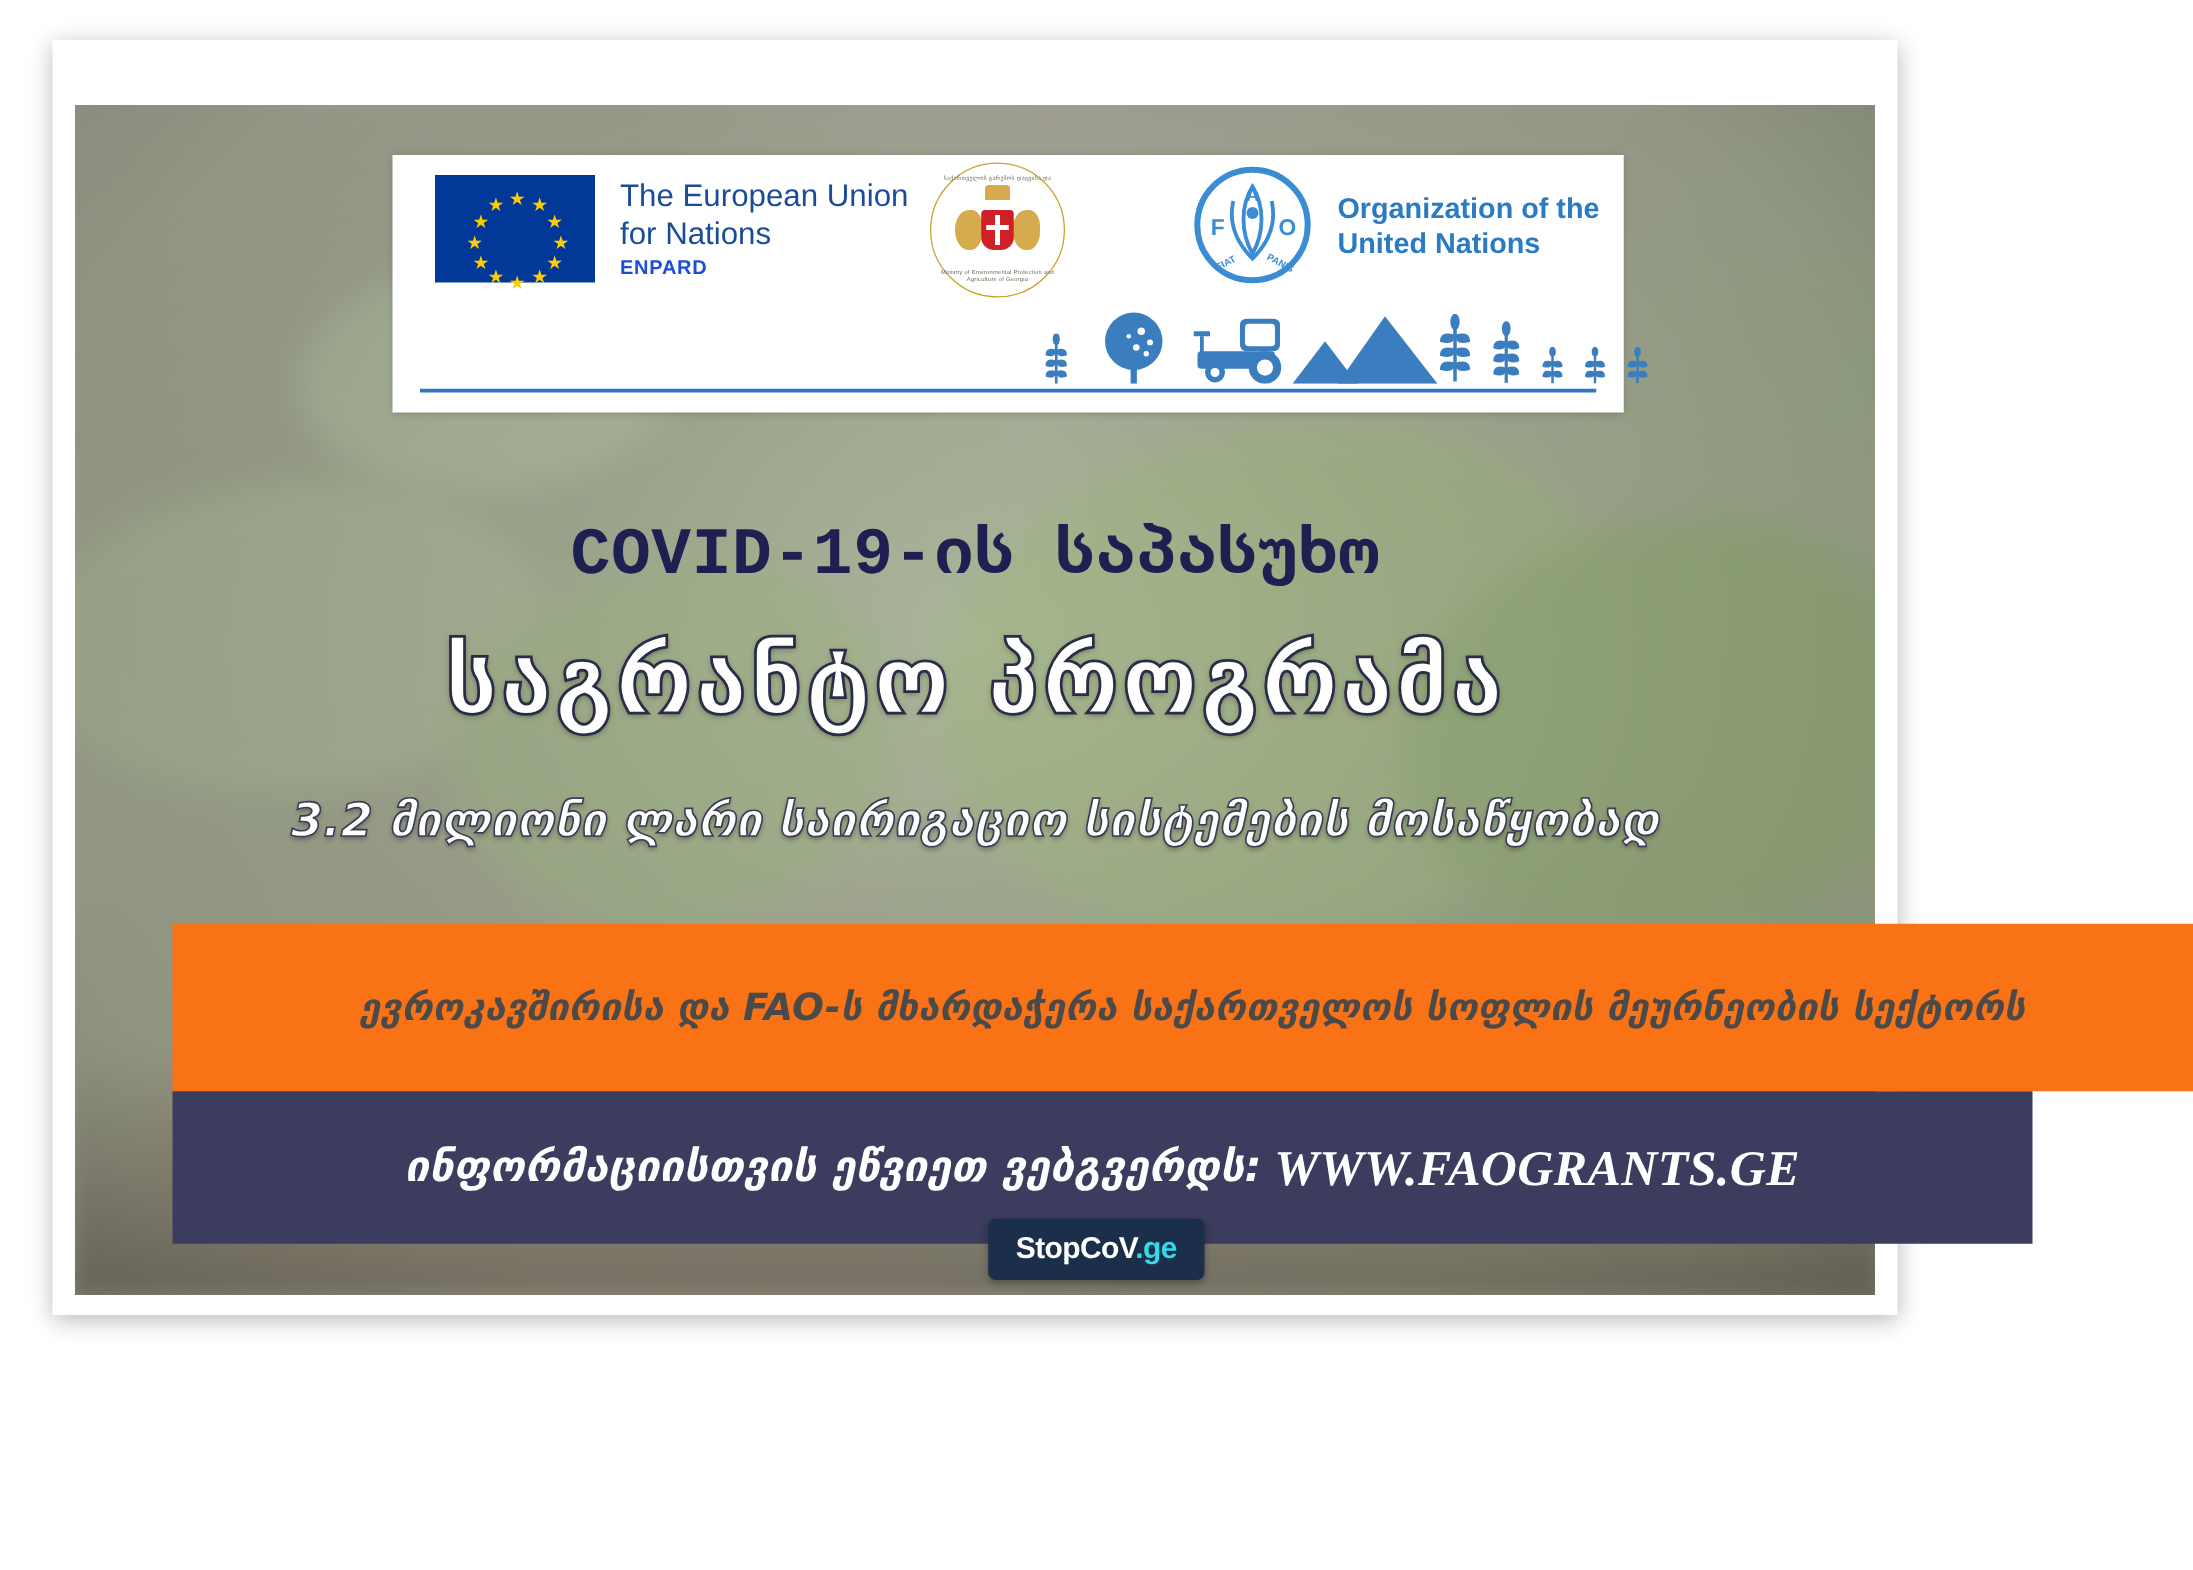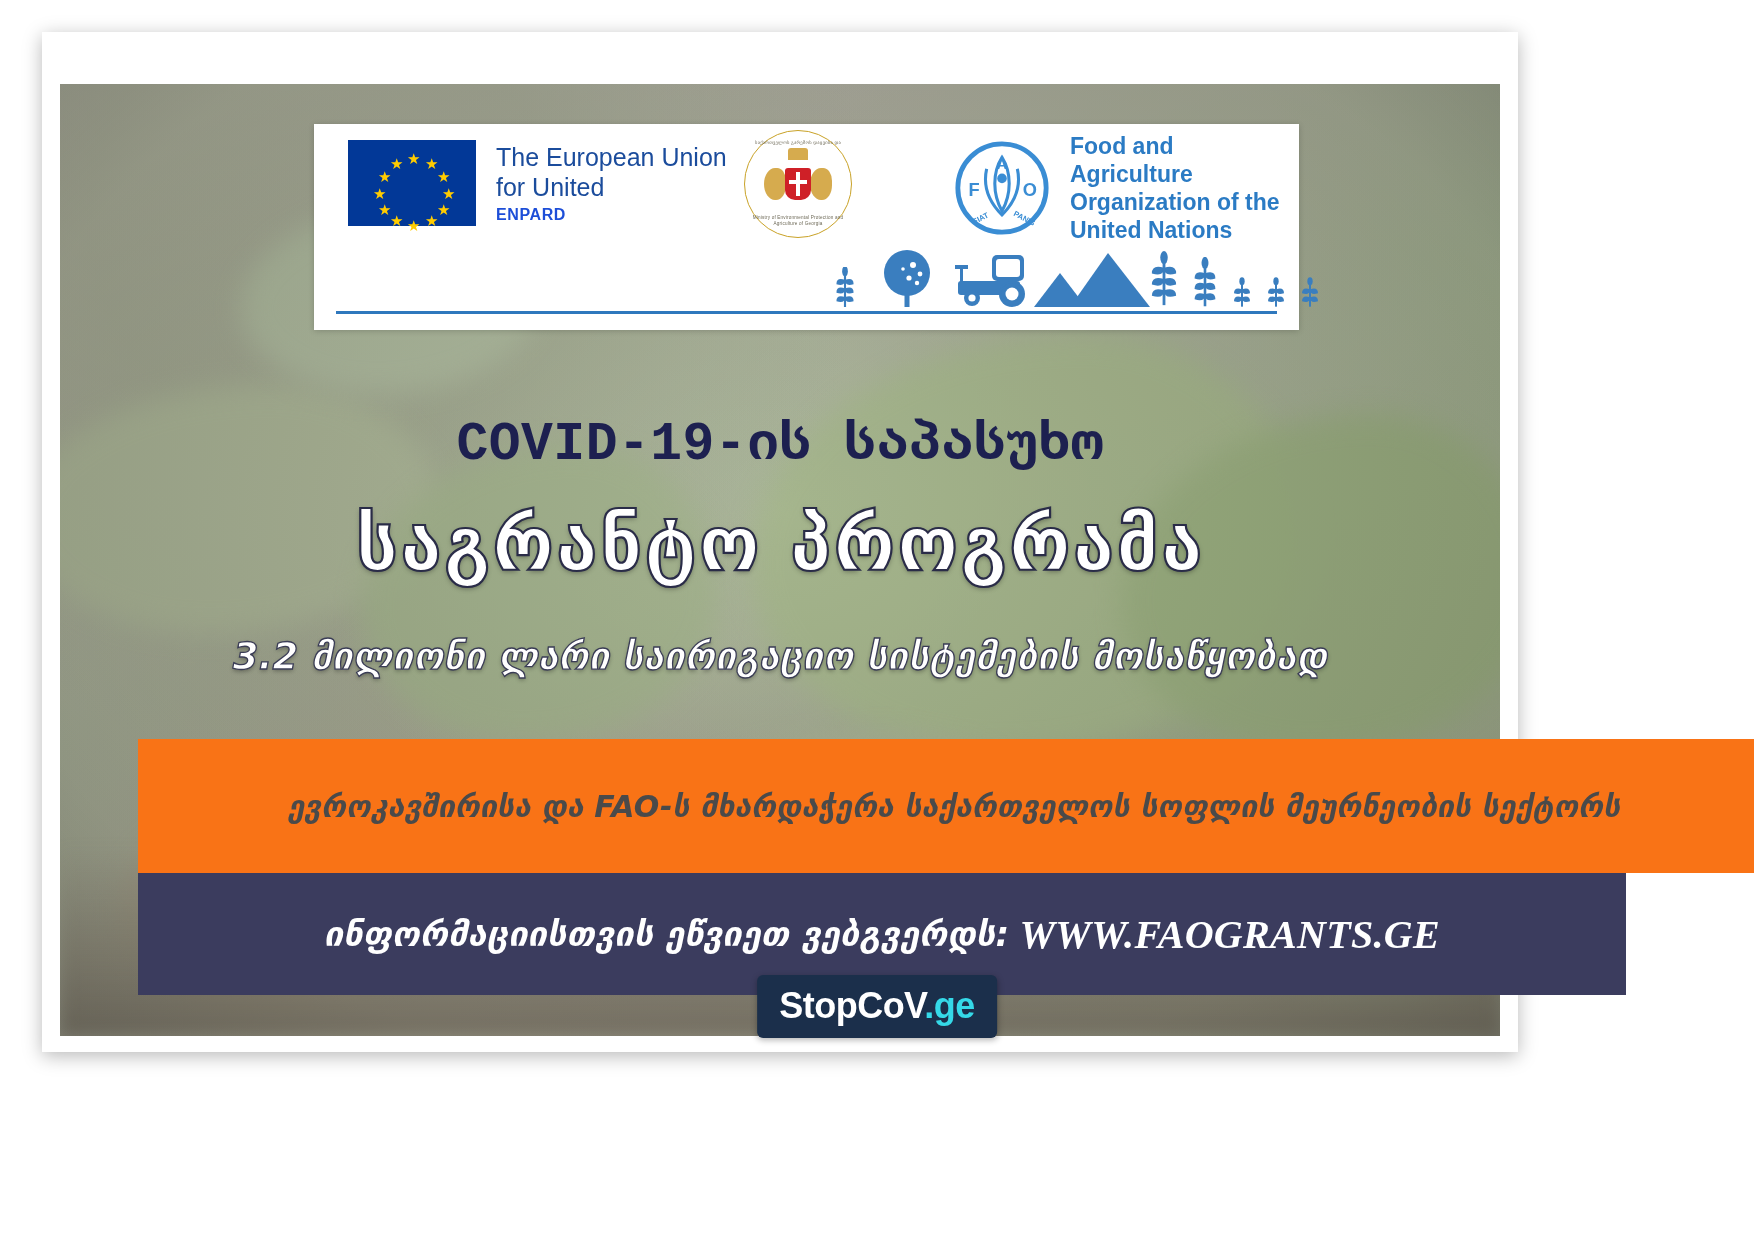--- a/index.html
+++ b/index.html
@@ -182,21 +182,21 @@
   .band-navy .url {
     font-family:"Liberation Serif", serif; font-style:italic; font-weight:bold;
     font-size:40px; margin-left:10px;
   }
 
   .stopcov-badge {
     position:absolute; left:50%; transform:translateX(-50%); top:975px;
     background:#1b2f4b; border-radius:6px;
     padding:10px 22px 11px 22px;
     font-family:"Liberation Sans", sans-serif; font-weight:bold;
-    font-size:36px; letter-spacing:-.5px; z-index:7;
+    font-size:24px; letter-spacing:-.5px; z-index:7;
     box-shadow:0 2px 6px rgba(0,0,0,0.3);
   }
   .sc-stop { color:#ffffff; }
   .sc-cov  { color:#ffffff; }
   .sc-ge   { color:#35d9e8; }
 </style>
 </head>
 <body>
 
 <div id="poster-root">
@@ -230,21 +230,21 @@
             <span class="eu-star" style="left:77px;  top:74px;">★</span>
             <span class="eu-star" style="left:59px;  top:79px;">★</span>
             <span class="eu-star" style="left:42px;  top:74px;">★</span>
             <span class="eu-star" style="left:30px;  top:63px;">★</span>
             <span class="eu-star" style="left:25px;  top:47px;">★</span>
             <span class="eu-star" style="left:30px;  top:30px;">★</span>
             <span class="eu-star" style="left:42px;  top:17px;">★</span>
           </div>
           <div class="eu-text">
             <div class="eu-l1">The European Union</div>
-            <div class="eu-l2">for United</div>
+            <div class="eu-l2">for Nations</div>
             <div class="eu-enpard">ENPARD</div>
           </div>
         </div>
 
         <div class="ministry-seal">
           <div class="seal-ring"></div>
           <div class="seal-text-top">საქართველოს გარემოს დაცვისა და</div>
           <div class="seal-lion-l"></div>
           <div class="seal-lion-r"></div>
           <div class="seal-crown"></div>
@@ -263,21 +263,20 @@
               <path d="M34 30 C30 48 36 64 50 78 C64 64 70 48 66 30" fill="none" stroke="#3a8dd4" stroke-width="3.2"></path>
               <circle cx="50" cy="40" r="5" fill="#3a8dd4"></circle>
               <text x="50" y="30" font-size="15" font-weight="bold" fill="#3a8dd4" text-anchor="middle" font-family="Liberation Sans, sans-serif">A</text>
               <text x="21" y="58" font-size="19" font-weight="bold" fill="#3a8dd4" text-anchor="middle" font-family="Liberation Sans, sans-serif">F</text>
               <text x="79" y="58" font-size="19" font-weight="bold" fill="#3a8dd4" text-anchor="middle" font-family="Liberation Sans, sans-serif">O</text>
               <text x="29" y="84" font-size="8" font-weight="bold" fill="#3a8dd4" text-anchor="middle" font-family="Liberation Sans, sans-serif" transform="rotate(-28 29 84)">FIAT</text>
               <text x="72" y="84" font-size="8" font-weight="bold" fill="#3a8dd4" text-anchor="middle" font-family="Liberation Sans, sans-serif" transform="rotate(28 72 84)">PANIS</text>
             </svg>
           </div>
           <div class="fao-text">
-            <div>Food and Agriculture</div>
             <div>Organization of the</div>
             <div>United Nations</div>
           </div>
         </div>
       </div>
 
       <div class="icon-strip">
         <div class="icon-strip-inner">
 
           <div class="ic" style="left:520px;">

